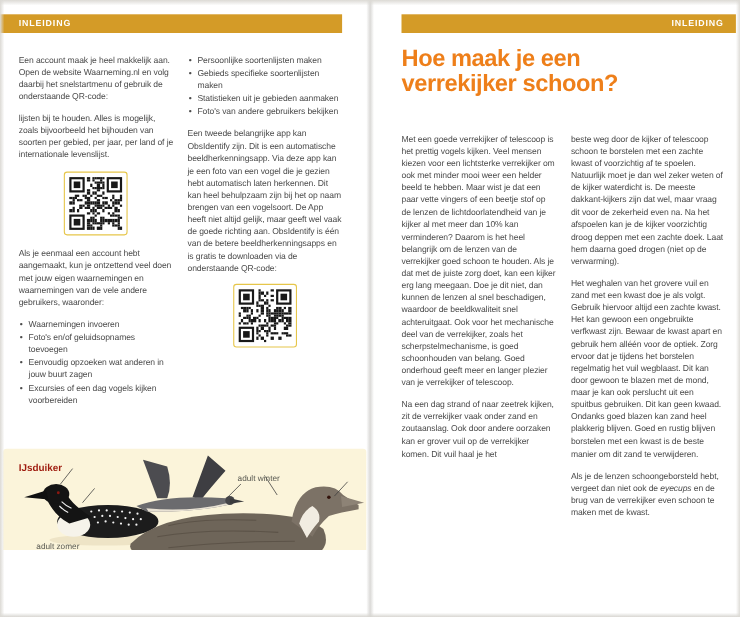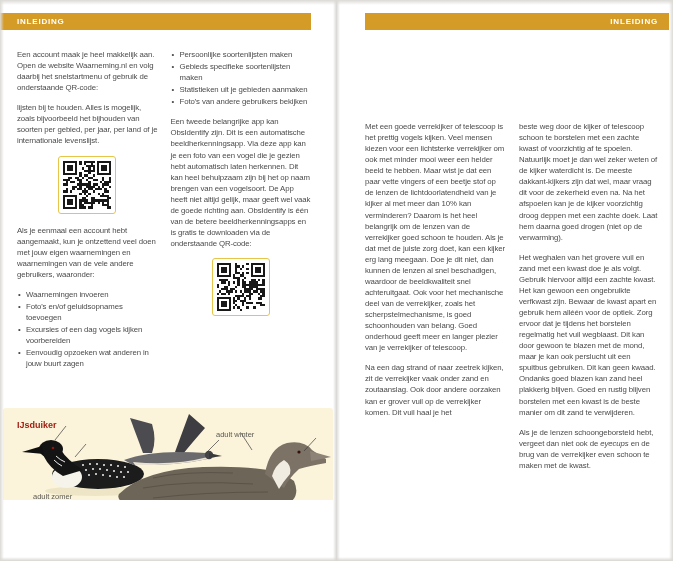--- a/index.html
+++ b/index.html
@@ -227,22 +227,22 @@
             <i style="grid-area:21/21"></i>
           </div>
         <b class="f1"></b>
         <b class="f2"></b>
         <b class="f3"></b>
       </div>
       <p>Als je eenmaal een account hebt aangemaakt, kun je ontzettend veel doen met jouw eigen waarnemingen en waarnemingen van de vele andere gebruikers, waaronder:</p>
       <ul>
         <li>Waarnemingen invoeren</li>
         <li>Foto's en/of geluidsopnames toevoegen</li>
+        <li>Eenvoudig opzoeken wat anderen in jouw buurt zagen</li>
         <li>Excursies of een dag vogels kijken voorbereiden</li>
-        <li>Eenvoudig opzoeken wat anderen in jouw buurt zagen</li>
       </ul>
     </div>
     <div class="col">
       <ul>
         <li>Persoonlijke soortenlijsten maken</li>
         <li>Gebieds specifieke soortenlijsten maken</li>
         <li>Statistieken uit je gebieden aanmaken</li>
         <li>Foto's van andere gebruikers bekijken</li>
       </ul>
       <p>Een tweede belangrijke app kan ObsIdentify zijn. Dit is een automatische beeldherkenningsapp. Via deze app kan je een foto van een vogel die je gezien hebt automatisch laten herkennen. Dit kan heel behulpzaam zijn bij het op naam brengen van een vogelsoort. De App heeft niet altijd gelijk, maar geeft wel vaak de goede richting aan. ObsIdentify is één van de betere beeldherkenningsapps en is gratis te downloaden via de onderstaande QR-code:</p>
@@ -464,20 +464,24 @@
       <b>VOGELS VAN NEDERLAND</b>
       <span>•</span>
       <span>Vogelgids &amp; Checklist</span>
     </span>
   </div>
 </div>
 
 <div class="page" id="pageR">
   <div class="bar">INLEIDING</div>
 
+  <div class="title">
+    <div>Hoe maak je een</div>
+    <div>verrekijker schoon?</div>
+  </div>
 
   <div class="cols">
     <div class="col">
       <p>Met een goede verrekijker of telescoop is het prettig vogels kijken. Veel mensen kiezen voor een lichtsterke verrekijker om ook met minder mooi weer een helder beeld te hebben. Maar wist je dat een paar vette vingers of een beetje stof op de lenzen de lichtdoorlatendheid van je kijker al met meer dan 10% kan verminderen? Daarom is het heel belangrijk om de lenzen van de verrekijker goed schoon te houden. Als je dat met de juiste zorg doet, kan een kijker erg lang meegaan. Doe je dit niet, dan kunnen de lenzen al snel beschadigen, waardoor de beeldkwaliteit snel achteruitgaat. Ook voor het mechanische deel van de verrekijker, zoals het scherpstelmechanisme, is goed schoonhouden van belang. Goed onderhoud geeft meer en langer plezier van je verrekijker of telescoop.</p>
       <p>Na een dag strand of naar zeetrek kijken, zit de verrekijker vaak onder zand en zoutaanslag. Ook door andere oorzaken kan er grover vuil op de verrekijker komen. Dit vuil haal je het</p>
     </div>
     <div class="col">
       <p>beste weg door de kijker of telescoop schoon te borstelen met een zachte kwast of voorzichtig af te spoelen. Natuurlijk moet je dan wel zeker weten of de kijker waterdicht is. De meeste dakkant-kijkers zijn dat wel, maar vraag dit voor de zekerheid even na. Na het afspoelen kan je de kijker voorzichtig droog deppen met een zachte doek. Laat hem daarna goed drogen (niet op de verwarming).</p>
       <p>Het weghalen van het grovere vuil en zand met een kwast doe je als volgt. Gebruik hiervoor altijd een zachte kwast. Het kan gewoon een ongebruikte verfkwast zijn. Bewaar de kwast apart en gebruik hem alléén voor de optiek. Zorg ervoor dat je tijdens het borstelen regelmatig het vuil wegblaast. Dit kan door gewoon te blazen met de mond, maar je kan ook perslucht uit een spuitbus gebruiken. Dit kan geen kwaad. Ondanks goed blazen kan zand heel plakkerig blijven. Goed en rustig blijven borstelen met een kwast is de beste manier om dit zand te verwijderen.</p>
       <p><span>Als je de lenzen schoongeborsteld hebt, vergeet dan niet ook de </span><i>eyecups</i><span> en de brug van de verrekijker even schoon te maken met de kwast.</span></p>

